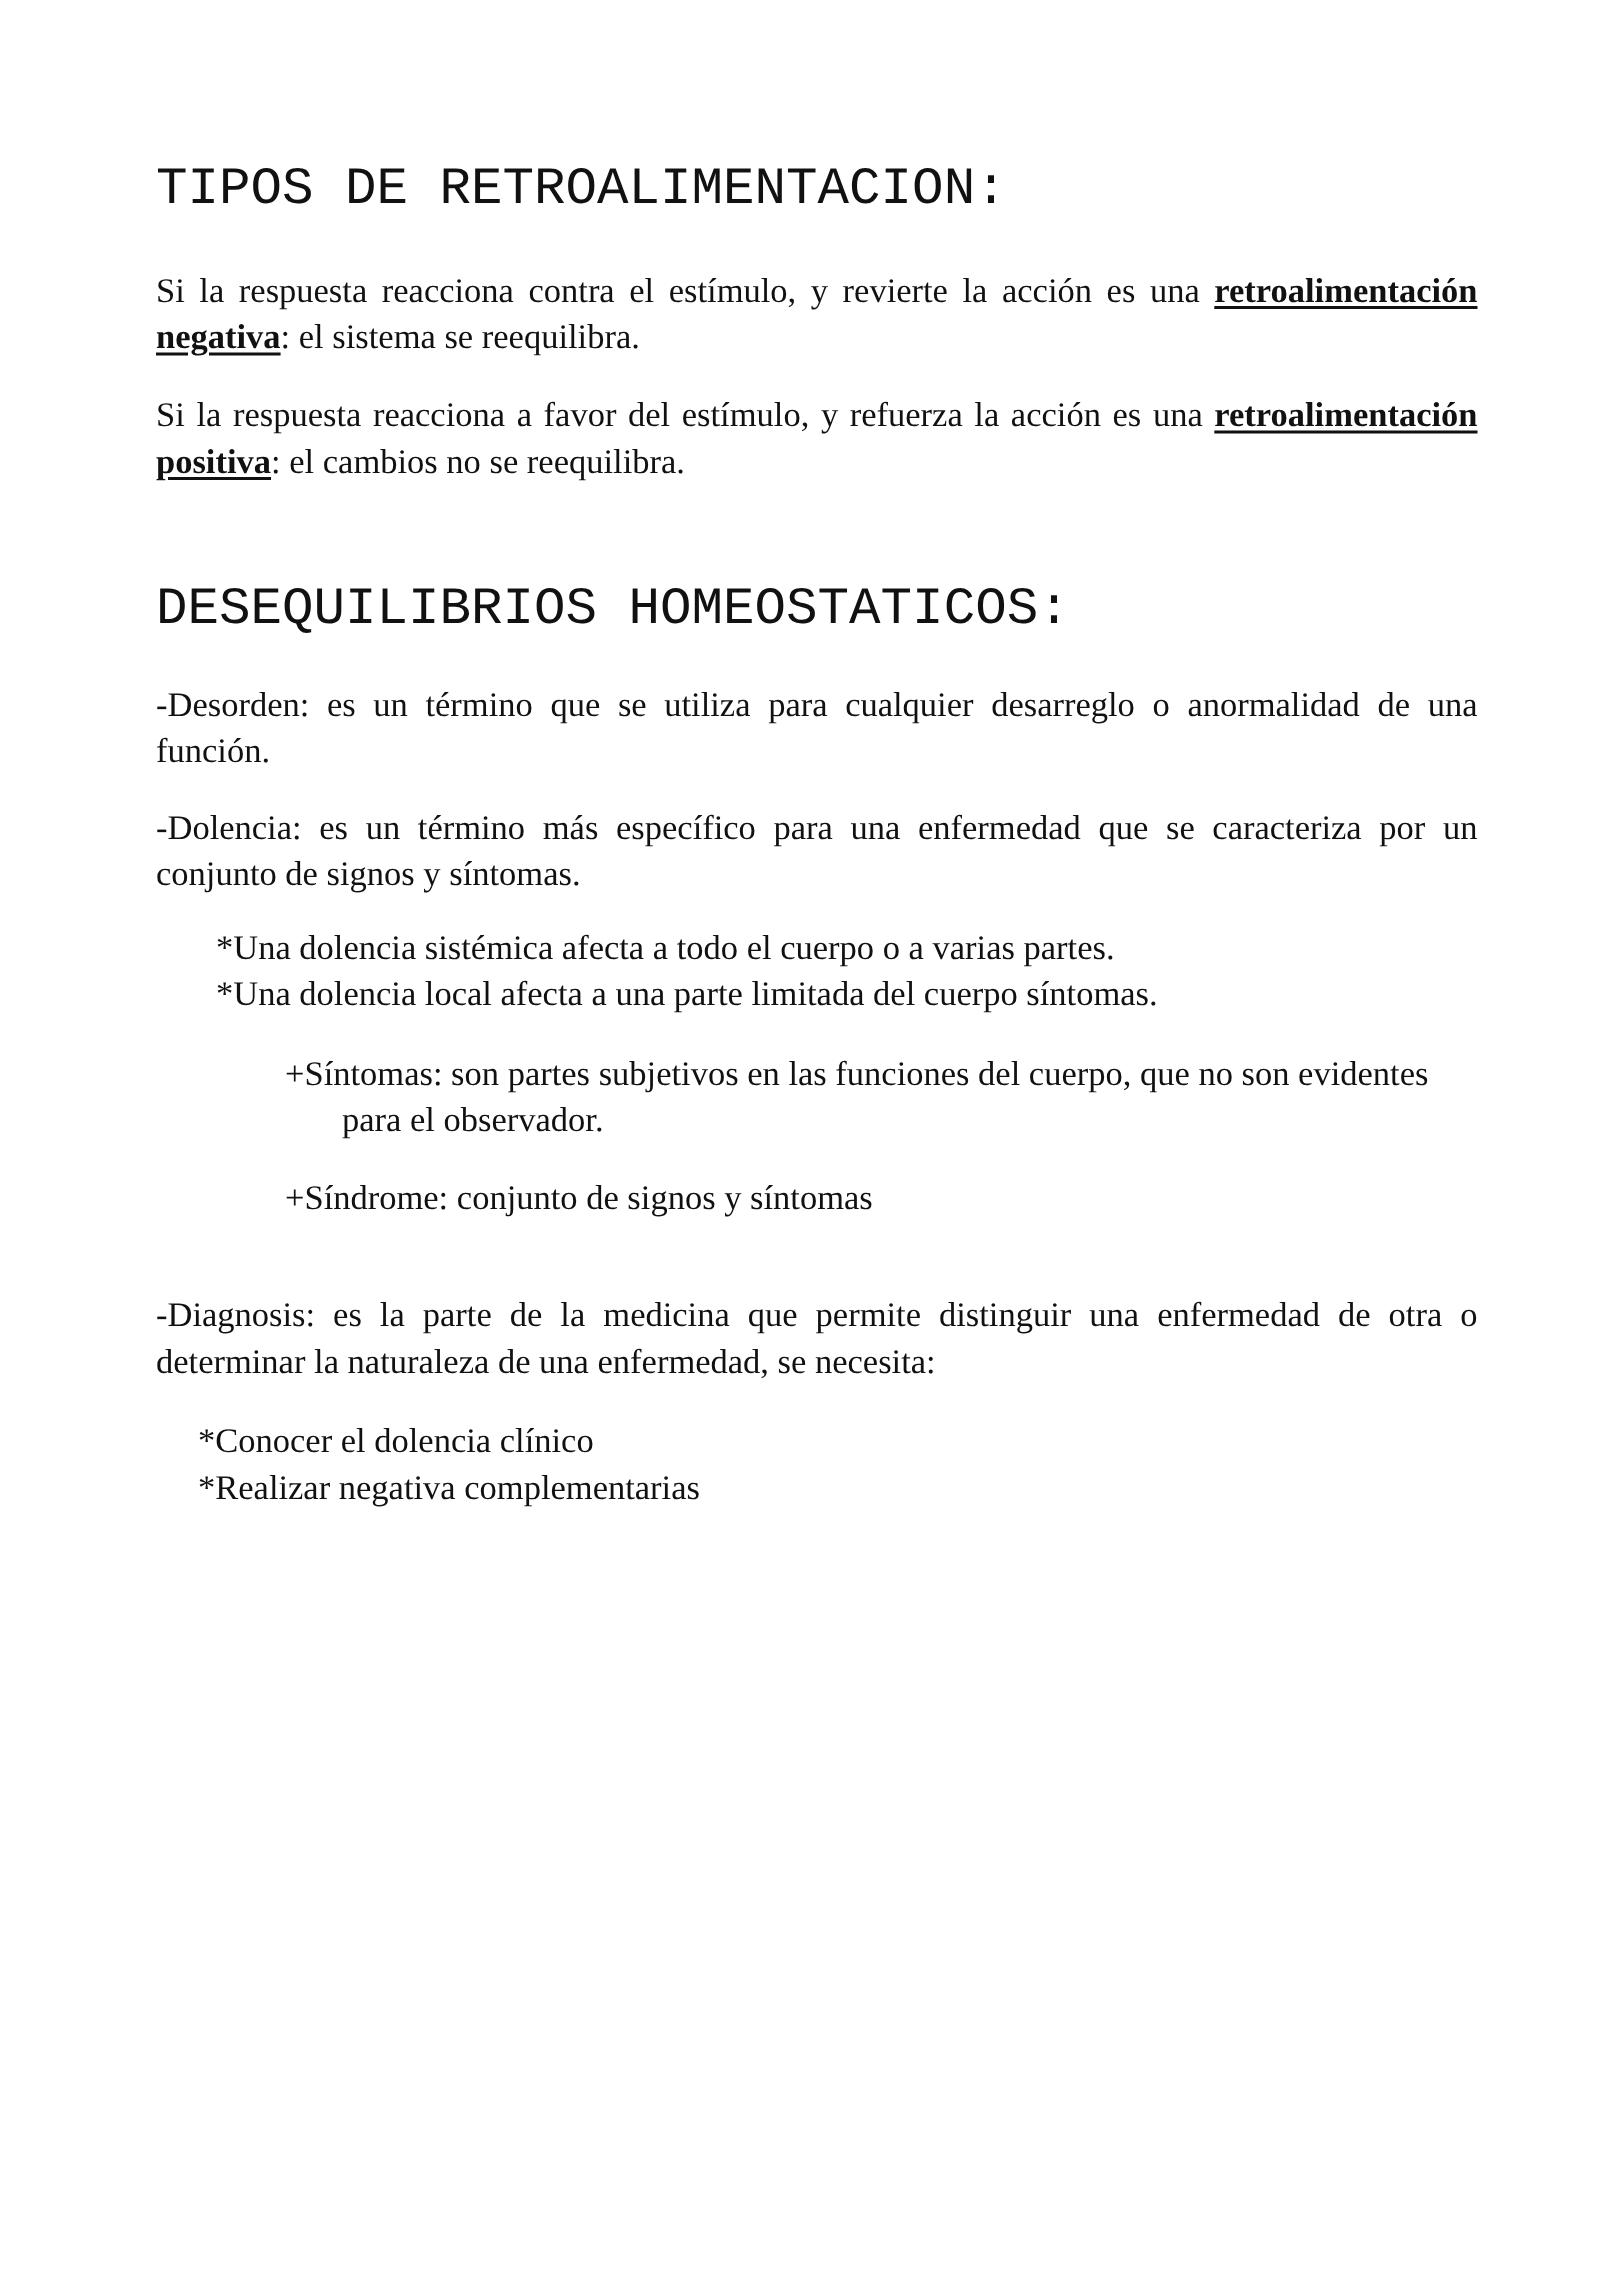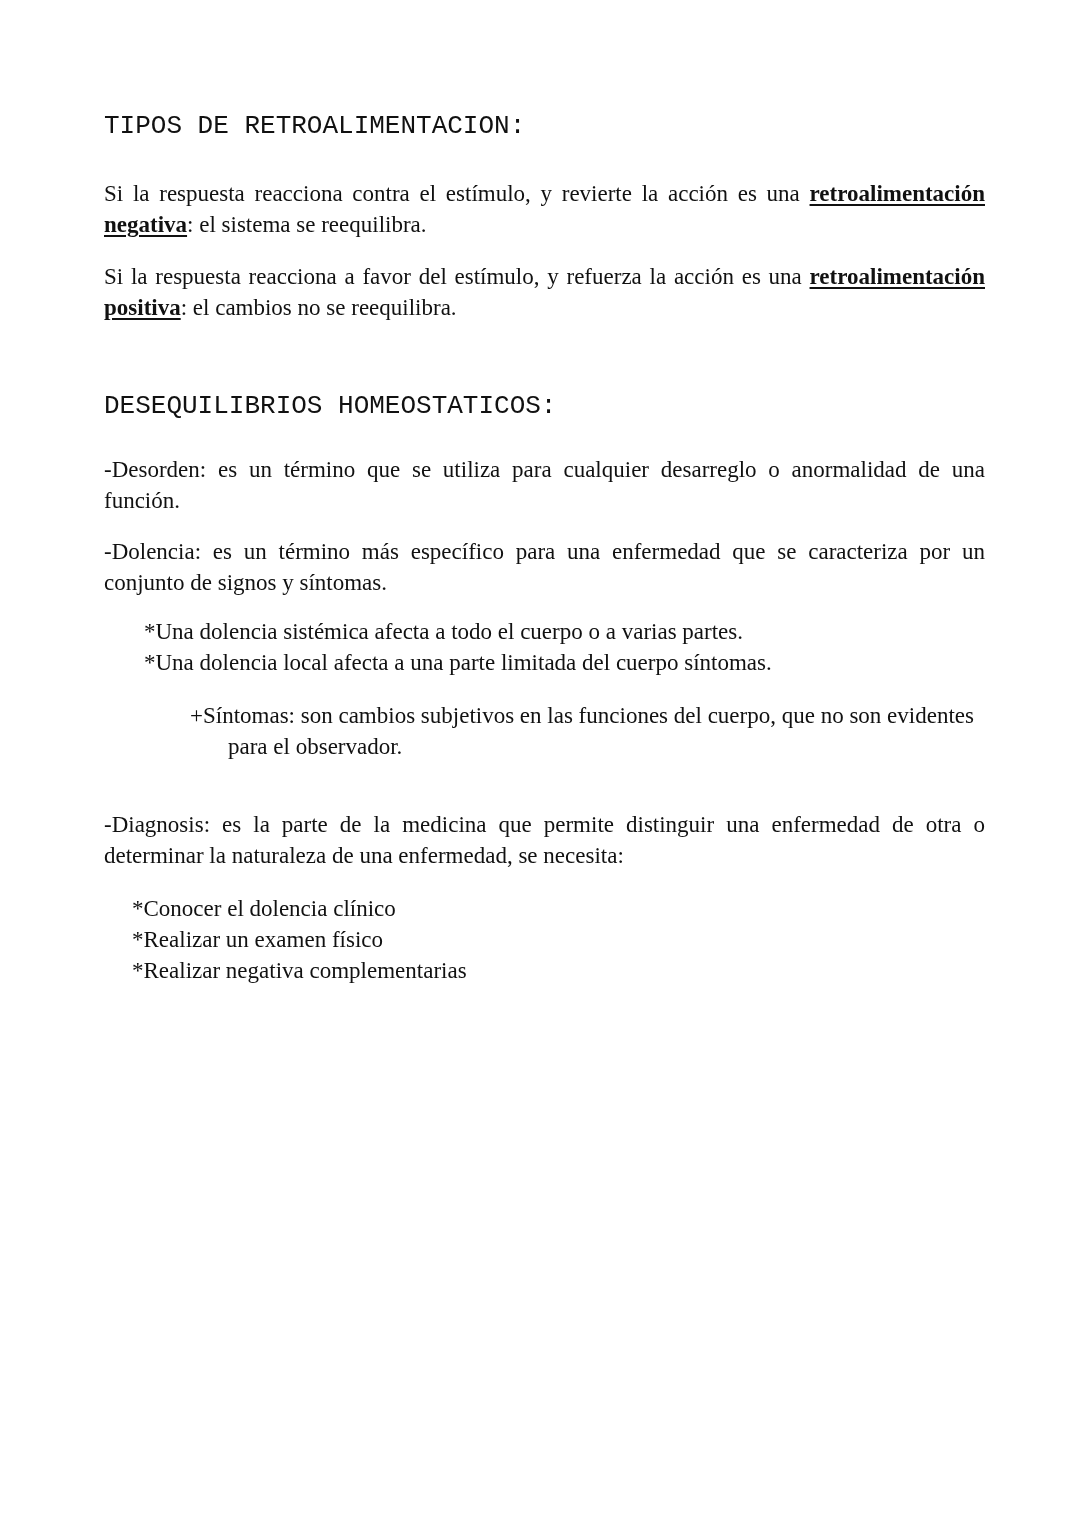--- a/index.html
+++ b/index.html
@@ -14,21 +14,21 @@
     box-sizing: border-box;
     background: #ffffff;
     padding: 108px 95px 0 104px;
     color: #111111;
     font-family: "Liberation Serif", "DejaVu Serif", serif;
     font-size: 23px;
     line-height: 31px;
   }
   .mono-heading {
     font-family: "Liberation Mono", "DejaVu Sans Mono", monospace;
-    font-size: 26px;
+    font-size: 35px;
     line-height: 36px;
     font-weight: normal;
     letter-spacing: 0;
     white-space: nowrap;
     margin: 0;
     color: #111111;
   }
   .para {
     margin: 0;
   }
@@ -76,24 +76,24 @@
   <p class="para just mt-des">-Desorden: es un término que se utiliza para cualquier desarreglo o anormalidad de una función.</p>
 
   <p class="para just mt-dol">-Dolencia: es un término más específico para una enfermedad que se caracteriza por un conjunto de signos y síntomas.</p>
 
   <div class="mt-ldol">
     <p class="para ind-star">*Una dolencia sistémica afecta a todo el cuerpo o a varias partes.</p>
     <p class="para ind-star">*Una dolencia local afecta a una parte limitada del cuerpo síntomas.</p>
   </div>
 
 
-  <p class="para ind-plus-hang mt-sin">+Síntomas: son cambios subjetivos en las funciones del cuerpo, que no son evidentes para el observador.</p>
+  <p class="para ind-plus-hang mt-sin">+Síntomas: son partes subjetivos en las funciones del cuerpo, que no son evidentes para el observador.</p>
 
+  <p class="para ind-plus mt-snd">+Síndrome: conjunto de signos y síntomas</p>
 
   <p class="para just mt-dia">-Diagnosis: es la parte de la medicina que permite distinguir una enfermedad de otra o determinar la naturaleza de una enfermedad, se necesita:</p>
 
   <div class="mt-ldia">
     <p class="para ind-star2">*Conocer el dolencia clínico</p>
-    <p class="para ind-star2">*Realizar un examen físico</p>
     <p class="para ind-star2">*Realizar negativa complementarias</p>
   </div>
 
 </div>
 
 </body></html>

